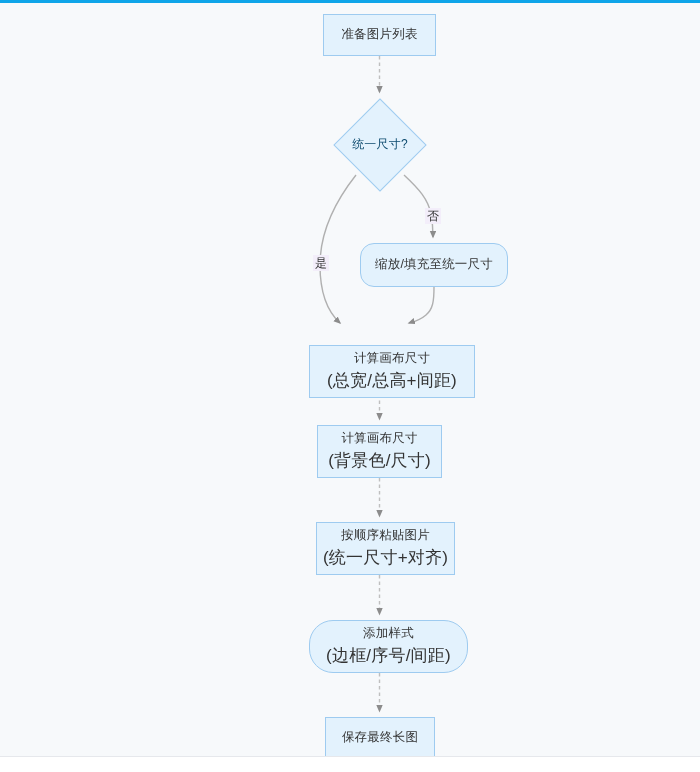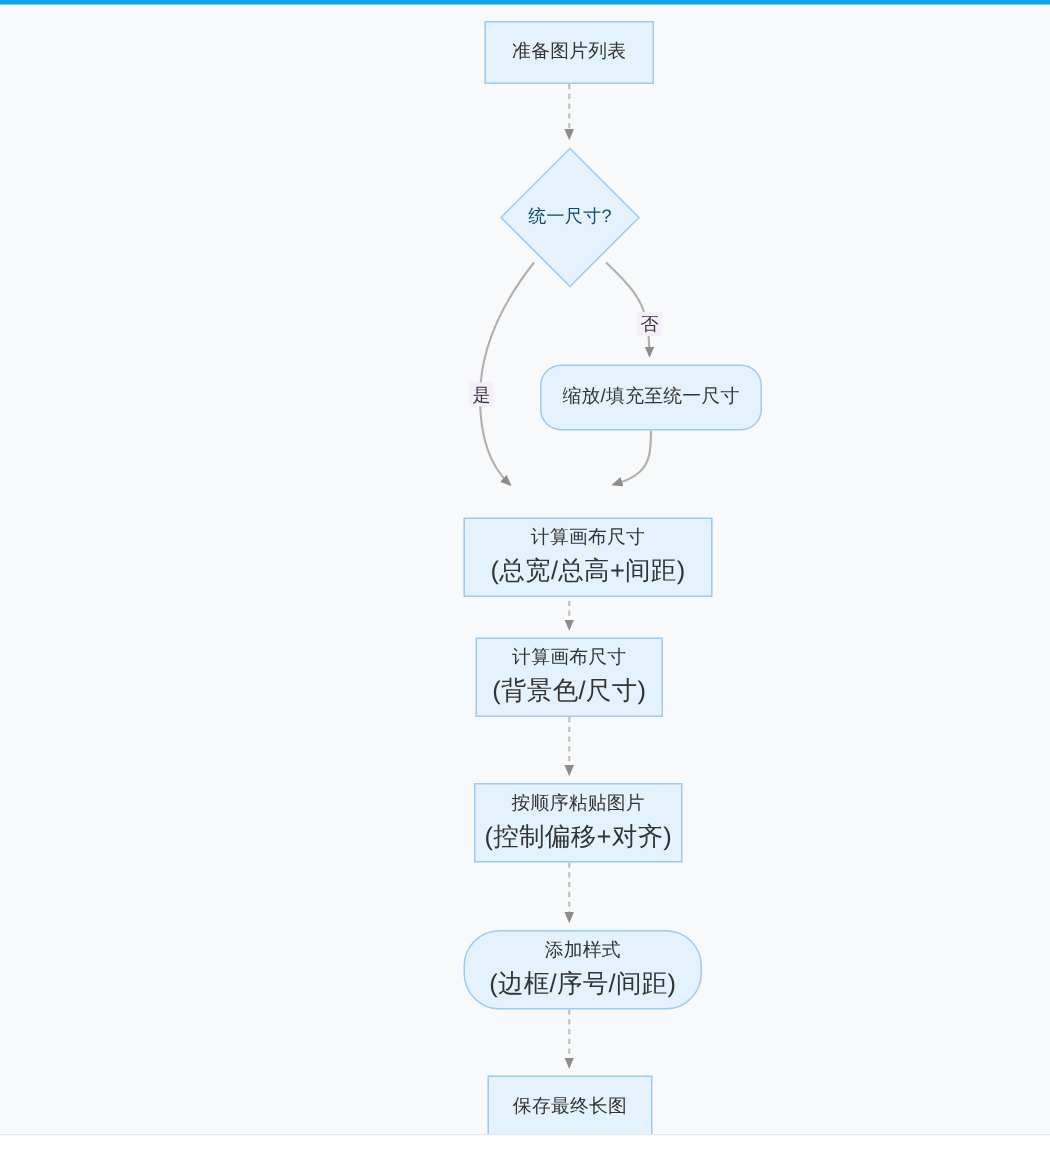--- a/index.html
+++ b/index.html
@@ -148,21 +148,21 @@
     <span class="l2">(总宽/总高+间距)</span>
   </div>
 
   <div class="node" style="left:317px; top:422px; width:125px; height:53px;">
     <span>计算画布尺寸</span>
     <span class="l2">(背景色/尺寸)</span>
   </div>
 
   <div class="node" style="left:316px; top:519px; width:139px; height:53px;">
     <span>按顺序粘贴图片</span>
-    <span class="l2">(控制偏移+对齐)</span>
+    <span class="l2">(统一尺寸+对齐)</span>
   </div>
 
   <div class="node" style="left:309px; top:617px; width:159px; height:53px;border-radius:24px;">
     <span>添加样式</span>
     <span class="l2">(边框/序号/间距)</span>
   </div>
 
   <div class="node" style="left:325px; top:714px; width:110px; height:42px;">
     <span>保存最终长图</span>
   </div>

